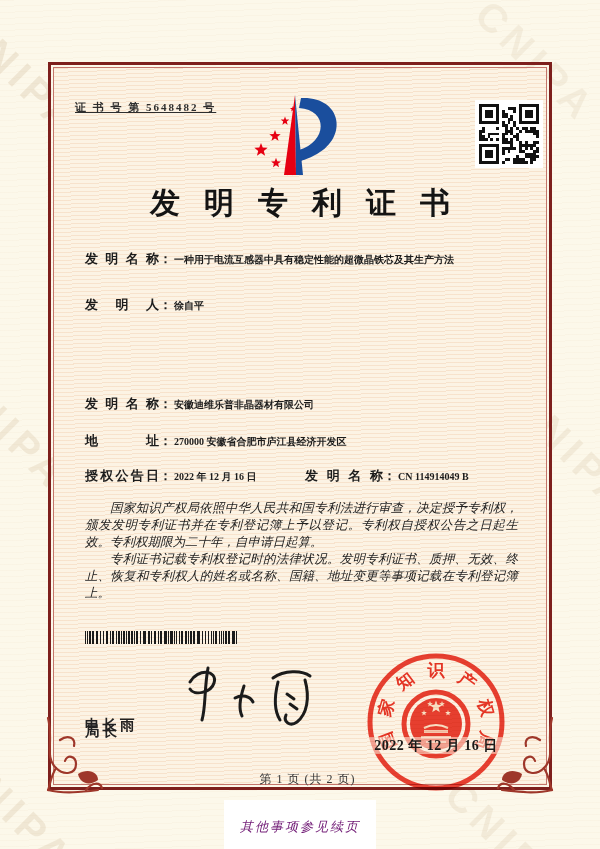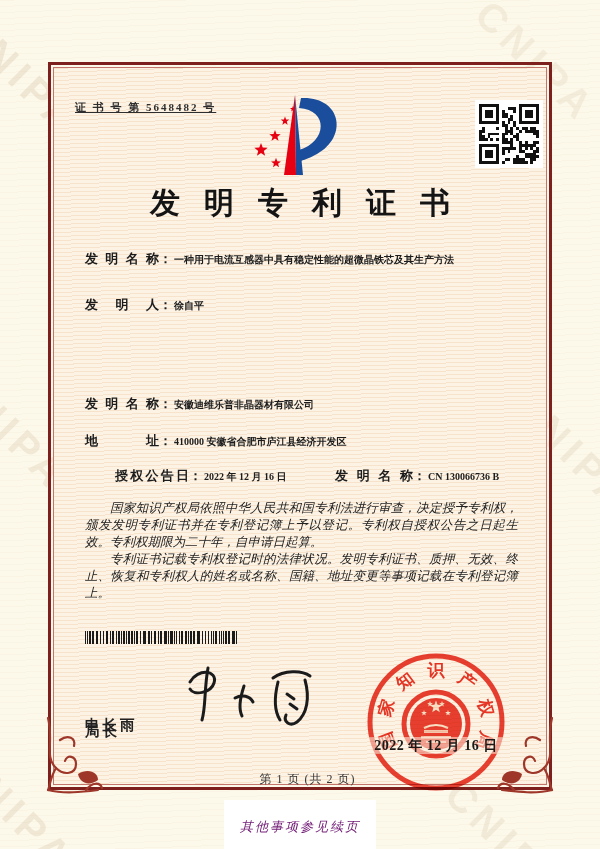--- a/index.html
+++ b/index.html
@@ -314,26 +314,26 @@
   <div class="abs frow" style="top:250px;">
     <span class="flabel">发明名称</span><span class="fcolon">：</span><span class="fvalue">一种用于电流互感器中具有稳定性能的超微晶铁芯及其生产方法</span>
   </div>
   <div class="abs frow" style="top:296px;">
     <span class="flabel">发明人</span><span class="fcolon">：</span><span class="fvalue">徐自平</span>
   </div>
   <div class="abs frow" style="top:395px;">
     <span class="flabel">发明名称</span><span class="fcolon">：</span><span class="fvalue">安徽迪维乐普非晶器材有限公司</span>
   </div>
   <div class="abs frow" style="top:432px;">
-    <span class="flabel">地址</span><span class="fcolon">：</span><span class="fvalue">410000 安徽省合肥市庐江县经济开发区</span>
-  </div>
-  <div class="abs frow" style="top:467px;margin-left:30px;">
+    <span class="flabel">地址</span><span class="fcolon">：</span><span class="fvalue">270000 安徽省合肥市庐江县经济开发区</span>
+  </div>
+  <div class="abs frow" style="top:467px;">
     <span class="flabel">授权公告日</span><span class="fcolon">：</span><span class="fvalue">2022 年 12 月 16 日</span>
     <span id="row-grant-no">
-      <span class="flabel" style="width:78px;">发明名称</span><span class="fcolon">：</span><span class="fvalue">CN 130066736 B</span>
+      <span class="flabel" style="width:78px;">发明名称</span><span class="fcolon">：</span><span class="fvalue">CN 114914049 B</span>
     </span>
   </div>
 
   <div class="abs" id="body-text">
     <p>国家知识产权局依照中华人民共和国专利法进行审查，决定授予专利权，颁发发明专利证书并在专利登记簿上予以登记。专利权自授权公告之日起生效。专利权期限为二十年，自申请日起算。</p>
     <p>专利证书记载专利权登记时的法律状况。发明专利证书、质押、无效、终止、恢复和专利权人的姓名或名称、国籍、地址变更等事项记载在专利登记簿上。</p>
   </div>
 
   <svg class="abs" id="barcode" viewBox="0 0 156 13">
       <rect x="0" y="0" width="1" height="13" fill="#1a1a1a"></rect>

